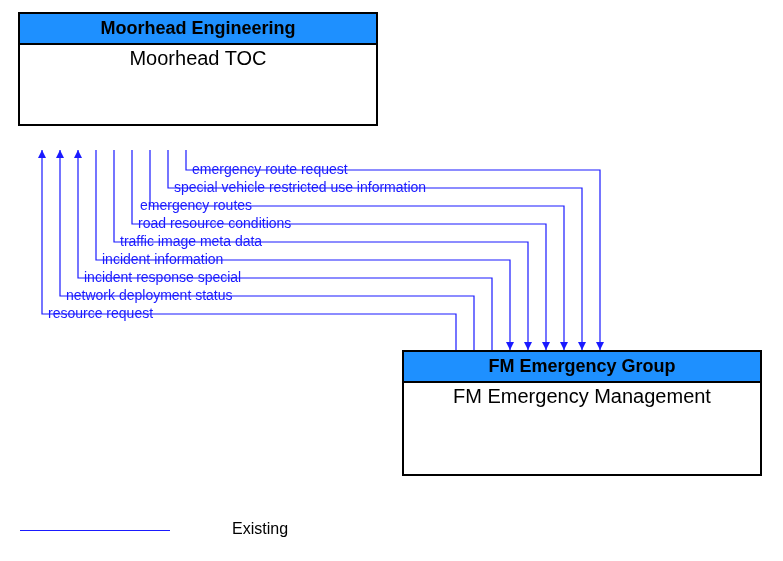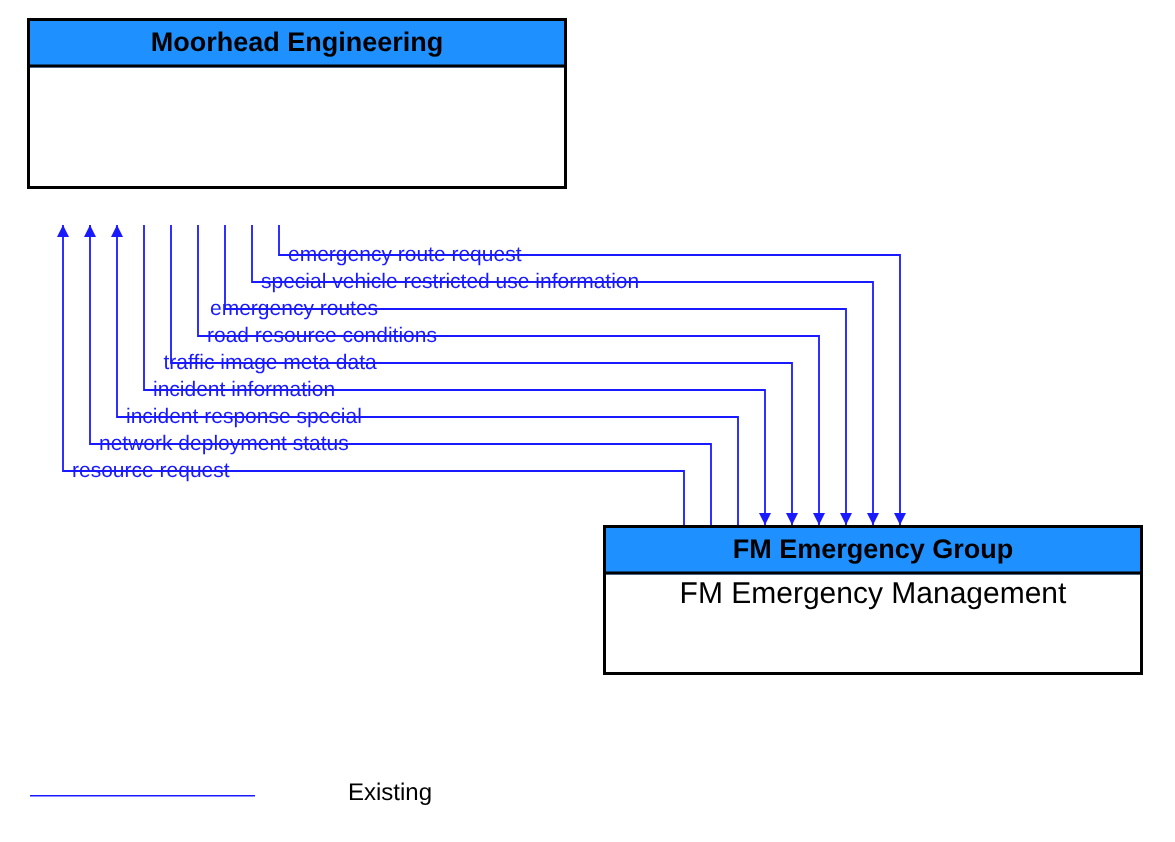--- a/index.html
+++ b/index.html
@@ -61,23 +61,24 @@
     position: absolute;
     font-size: 16px;
     color: #000;
   }
 </style>
 </head>
 <body>
 
 <div class="box" style="left:18px; top:12px; width:360px; height:114px;">
   <div class="box-header">Moorhead Engineering</div>
+  <div class="box-title">Moorhead TOC</div>
 </div>
 
-<div class="box" style="left:402px; top:350px; width:360px; height:100px;">
+<div class="box" style="left:402px; top:350px; width:360px; height:126px;">
   <div class="box-header">FM Emergency Group</div>
   <div class="box-title">FM Emergency Management</div>
 </div>
 
 <svg>
 
   <g id="flow-group">
       <polyline points="186,150 186,170 600,170 600,350" class="line"></polyline>
       <polygon points="596,342 604,342 600,350" class="arrow"></polygon>
       <polyline points="168,150 168,188 582,188 582,350" class="line"></polyline>
@@ -97,21 +98,21 @@
       <polyline points="42,150 42,314 456,314 456,350" class="line"></polyline>
       <polygon points="38,158 46,158 42,150" class="arrow"></polygon>
     </g>
 </svg>
 
 <div id="labels-container">
     <span class="flow-label" style="left: 192px; top: 161px;">emergency route request</span>
     <span class="flow-label" style="left: 174px; top: 179px;">special vehicle restricted use information</span>
     <span class="flow-label" style="left: 140px; top: 197px;">emergency routes</span>
     <span class="flow-label" style="left: 138px; top: 215px;">road resource conditions</span>
-    <span class="flow-label" style="left: 109px; top: 233px;">traffic image meta data</span>
+    <span class="flow-label" style="left: 120px; top: 233px;">traffic image meta data</span>
     <span class="flow-label" style="left: 102px; top: 251px;">incident information</span>
     <span class="flow-label" style="left: 84px; top: 269px;">incident response special</span>
     <span class="flow-label" style="left: 66px; top: 287px;">network deployment status</span>
     <span class="flow-label" style="left: 48px; top: 305px; text-align: center;">resource request</span>
   </div>
 
 <div class="legend-line" style="left:20px; top:530px; width:150px;"></div>
 <div class="legend-text" style="left:190px; top:520px;margin-left:42px;">Existing</div>
 
 </body></html>

